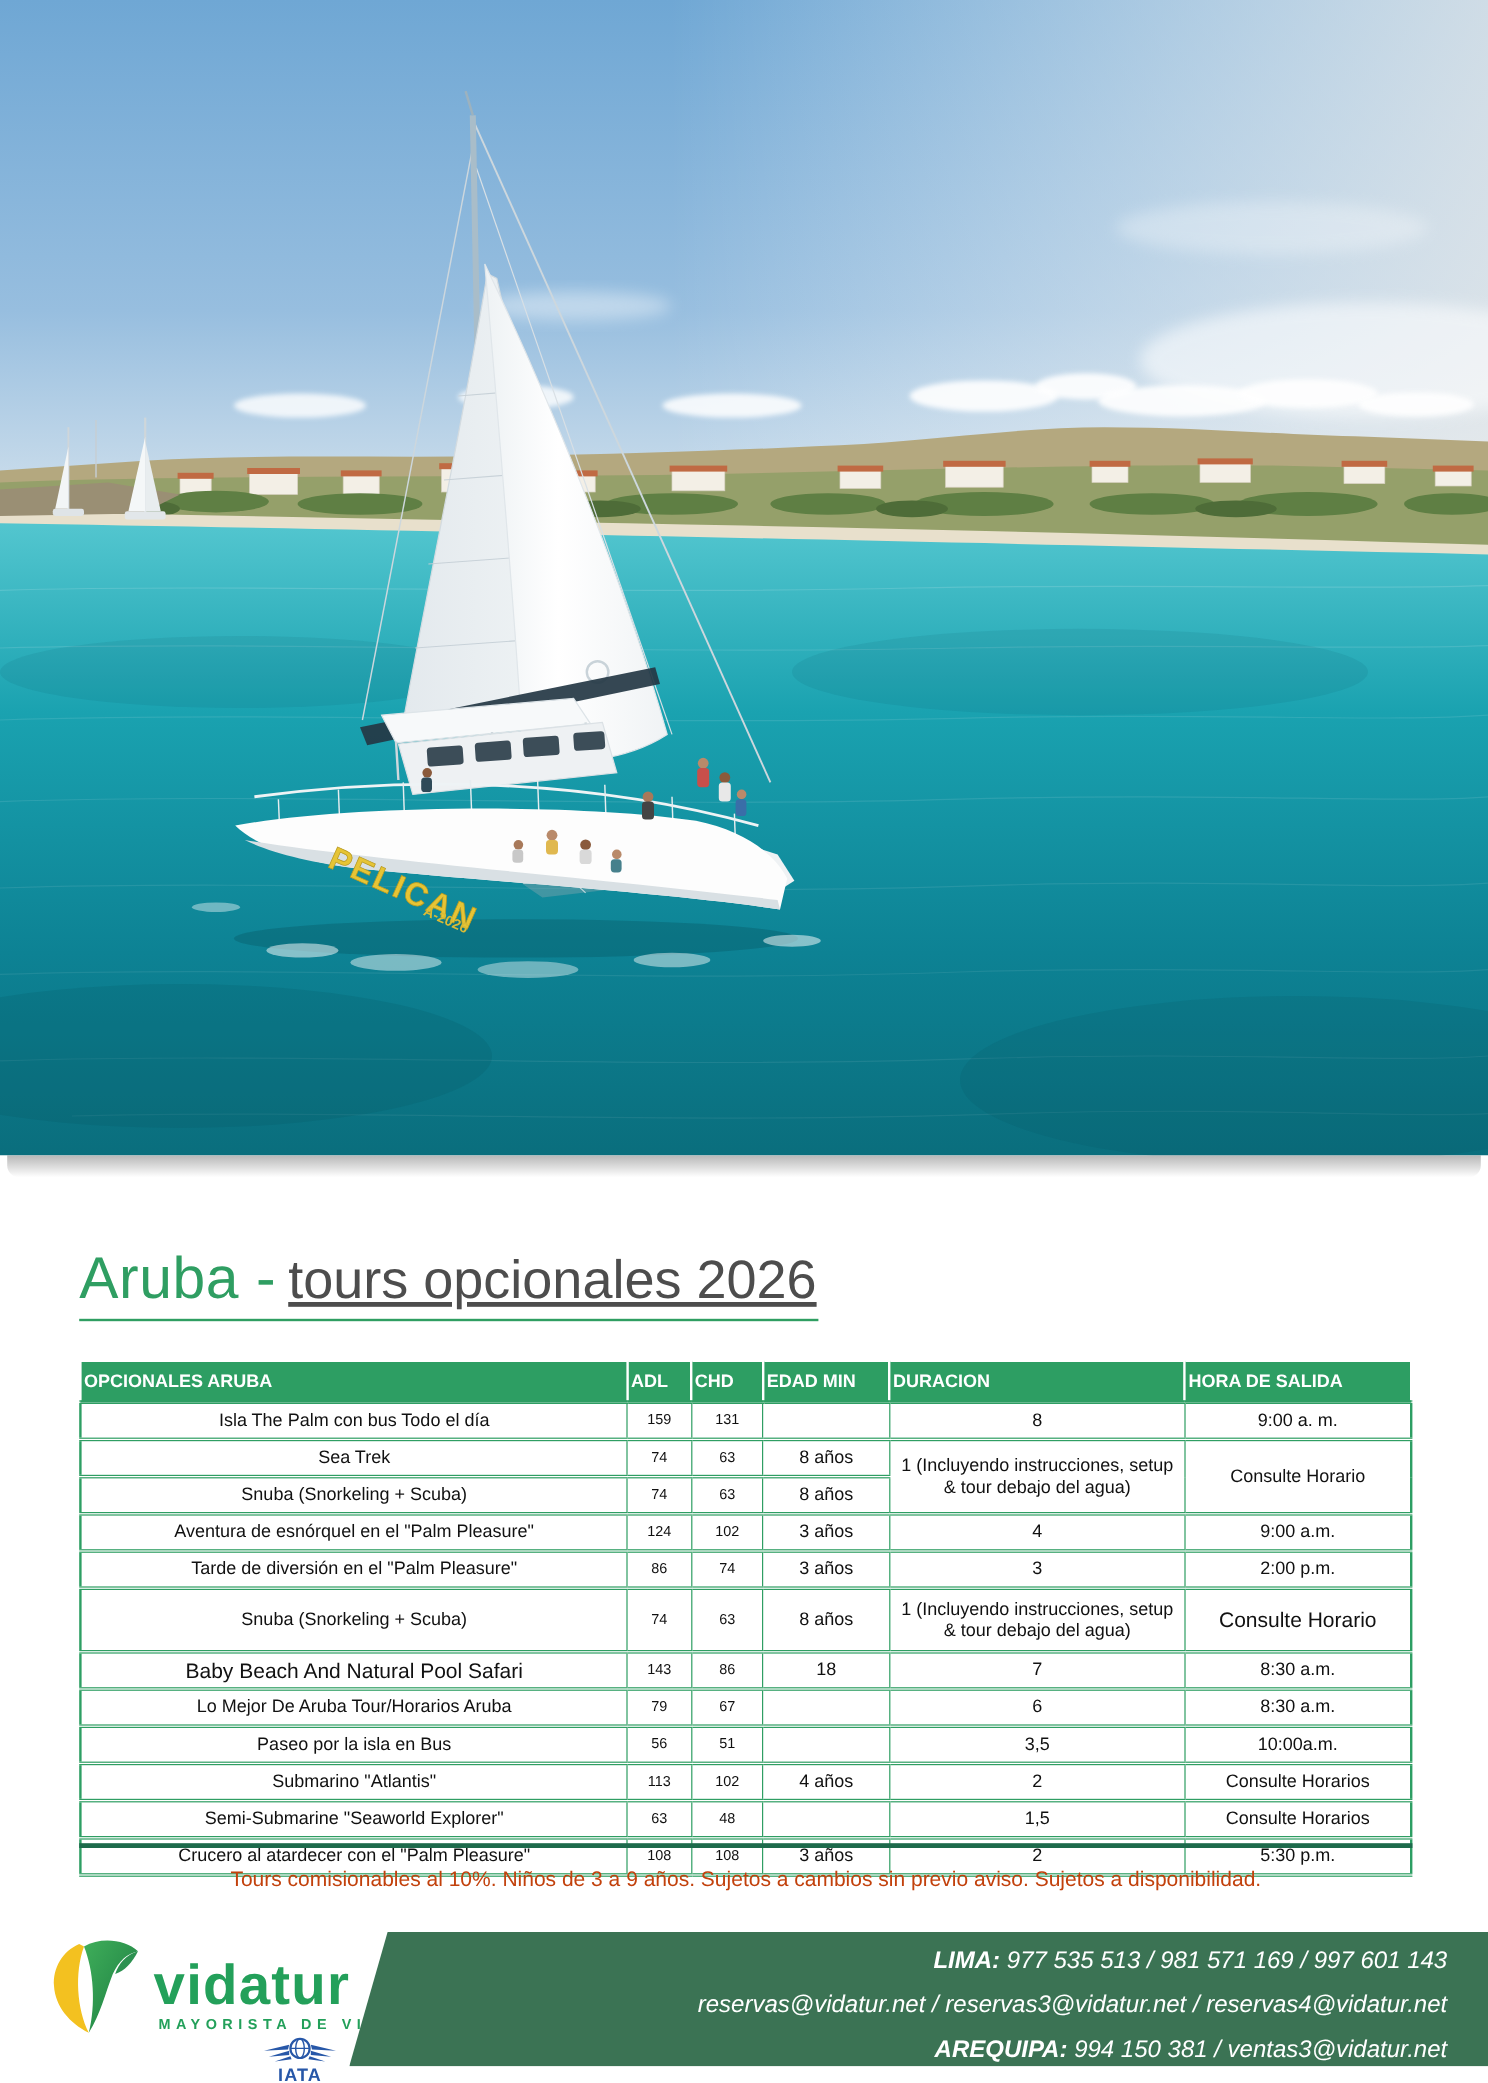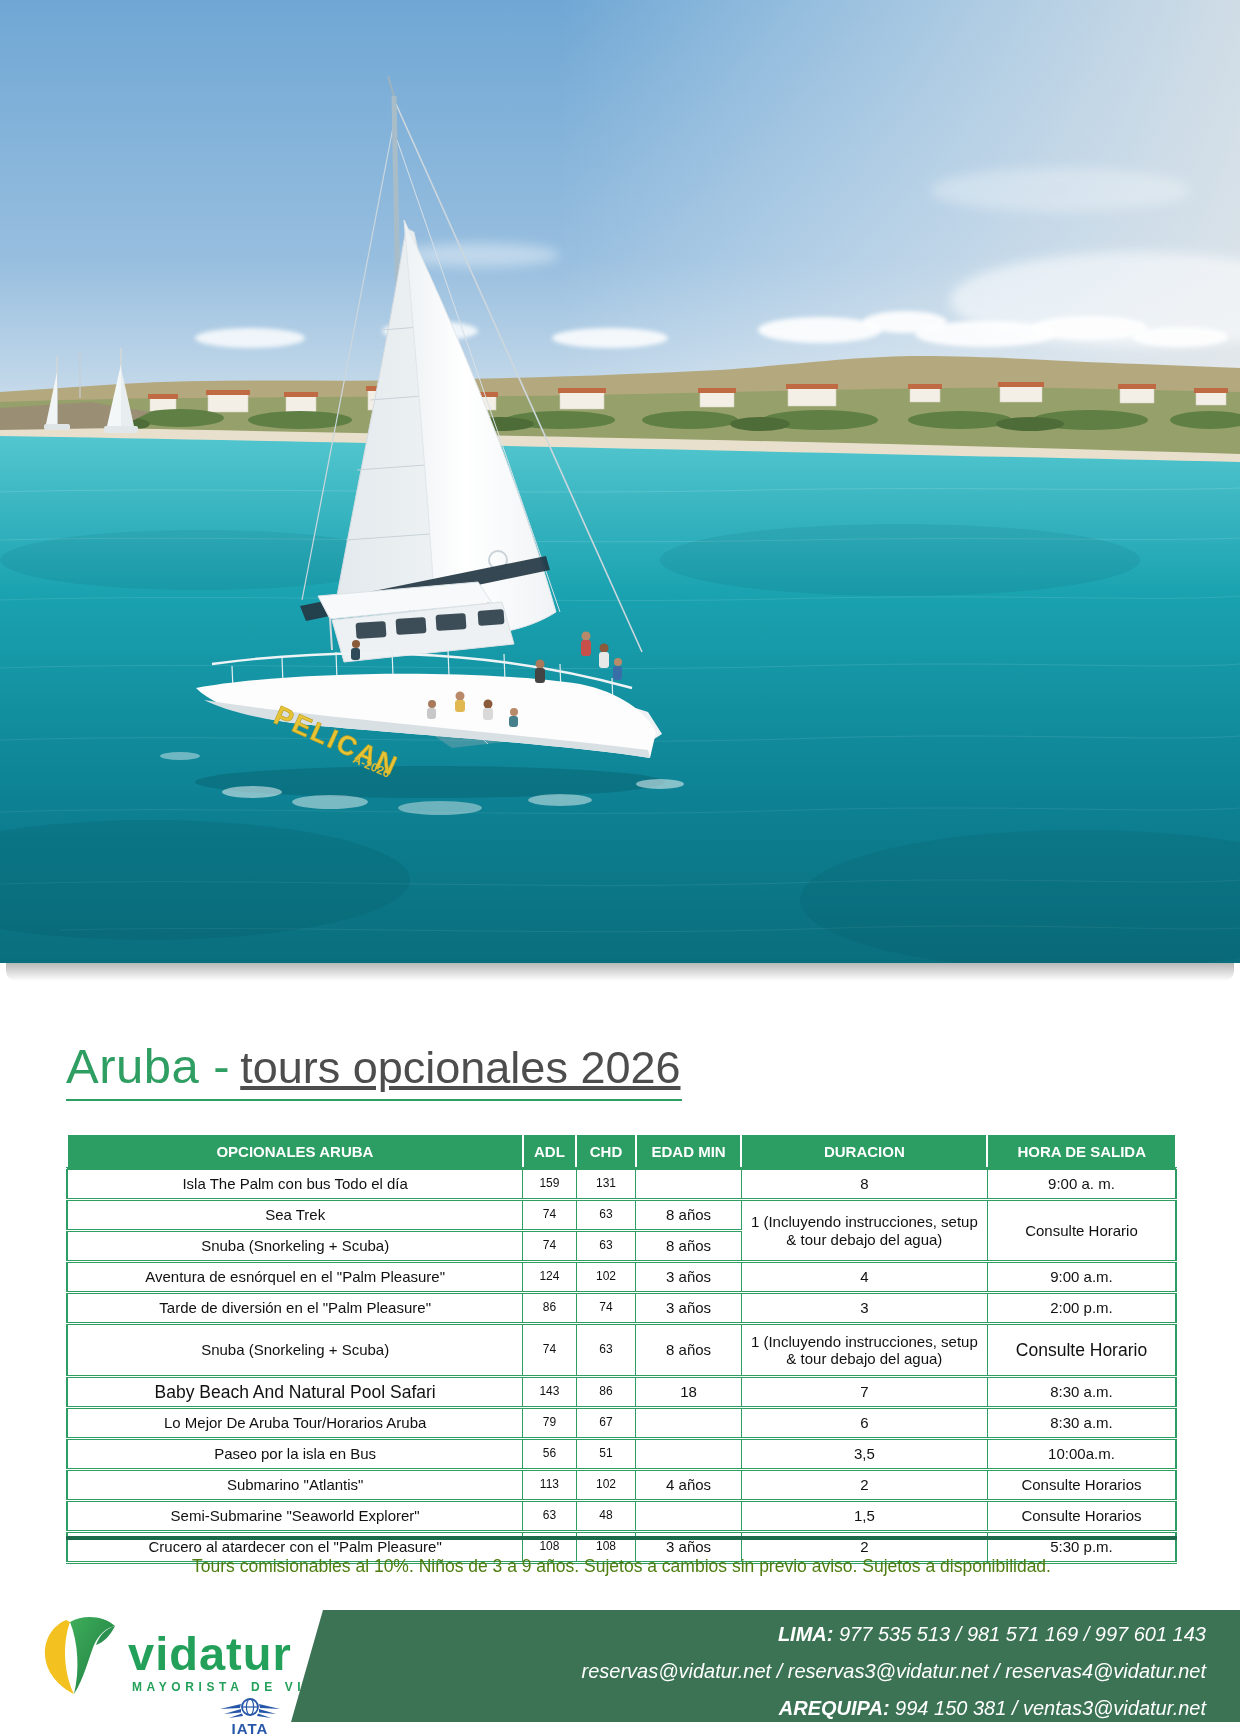--- a/index.html
+++ b/index.html
@@ -27,38 +27,38 @@
   table.tours {
     position:absolute; left:66px; top:1133px; width:1111px;
     border-collapse:collapse; table-layout:fixed;
     border:2px solid #2d9e63; font-size:15px; color:#111;
   }
   table.tours col.c1{width:41.1%} table.tours col.c2{width:4.8%}
   table.tours col.c3{width:5.4%}  table.tours col.c4{width:9.5%}
   table.tours col.c5{width:22.2%} table.tours col.c6{width:17.0%}
   table.tours th {
     background:#2d9e63; color:#ffffff; font-weight:bold; font-size:15px;
-    height:32px; border:2px solid #ffffff; text-align:center; padding:0 2px;
+    height:32px; border:2px solid #ffffff; text-align:left; padding:0 2px;
   }
   table.tours td {
     background:#ffffff; text-align:center; vertical-align:middle;
     border-left:1px solid #2f9e63; border-right:1px solid #2f9e63;
     border-top:3px double #2f9e63; border-bottom:3px double #2f9e63;
     height:26px; padding:1px 4px; line-height:1.15;
   }
   table.tours tr.tall td { height:48px; }
   table.tours td.c-num { font-size:12px; }
   table.tours td.big { font-size:17.5px; }
   table.tours td.c-dur { font-size:15px; }
 
   
   .divider { position:absolute; left:66px; top:1536px; width:1111px; height:4px; background:#1d6a4b; }
   .note {
     position:absolute; left:66px; top:1556px; width:1111px; text-align:center;
-    font-size:17.5px; color:#4d7c0f;
+    font-size:17.5px; color:#c2410c;
   }
 
   
   .footer { position:absolute; left:0; top:1608px; width:1240px; height:128px; background:#ffffff; }
   .contact-band {
     position:absolute; left:291px; top:2px; width:949px; height:112px;
     background:#3b7354;
     -webkit-clip-path:polygon(32px 0, 100% 0, 100% 100%, 0 100%);
     clip-path:polygon(32px 0, 100% 0, 100% 100%, 0 100%);
     color:#ffffff; font-style:italic; font-size:20px;

